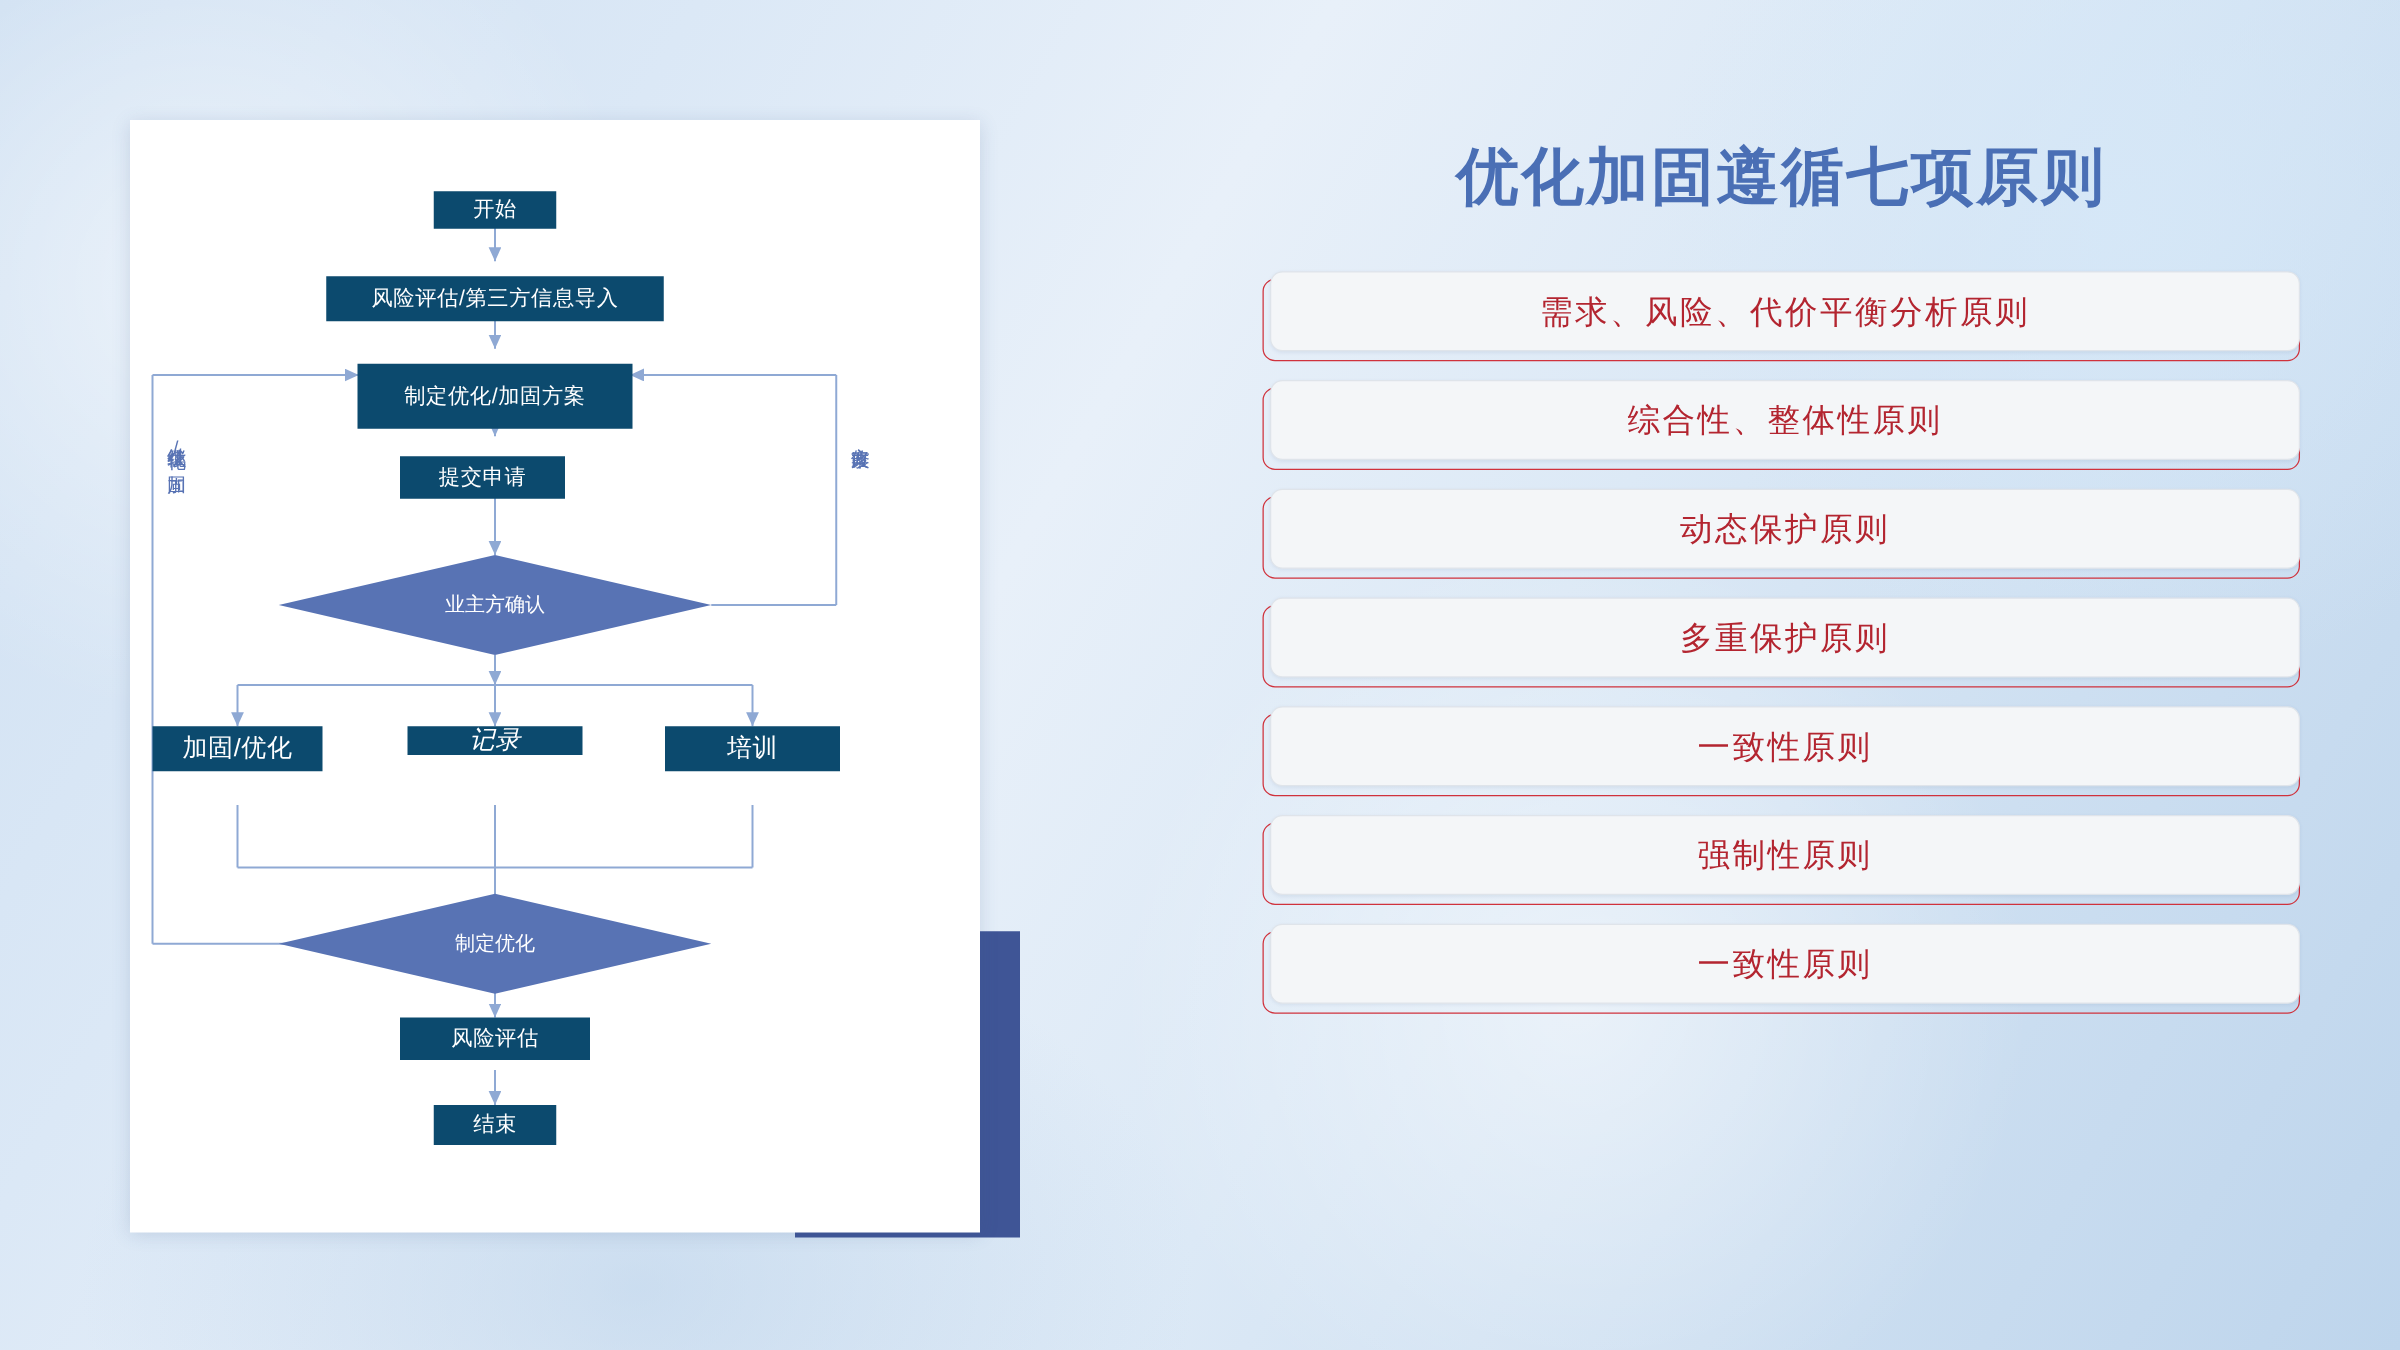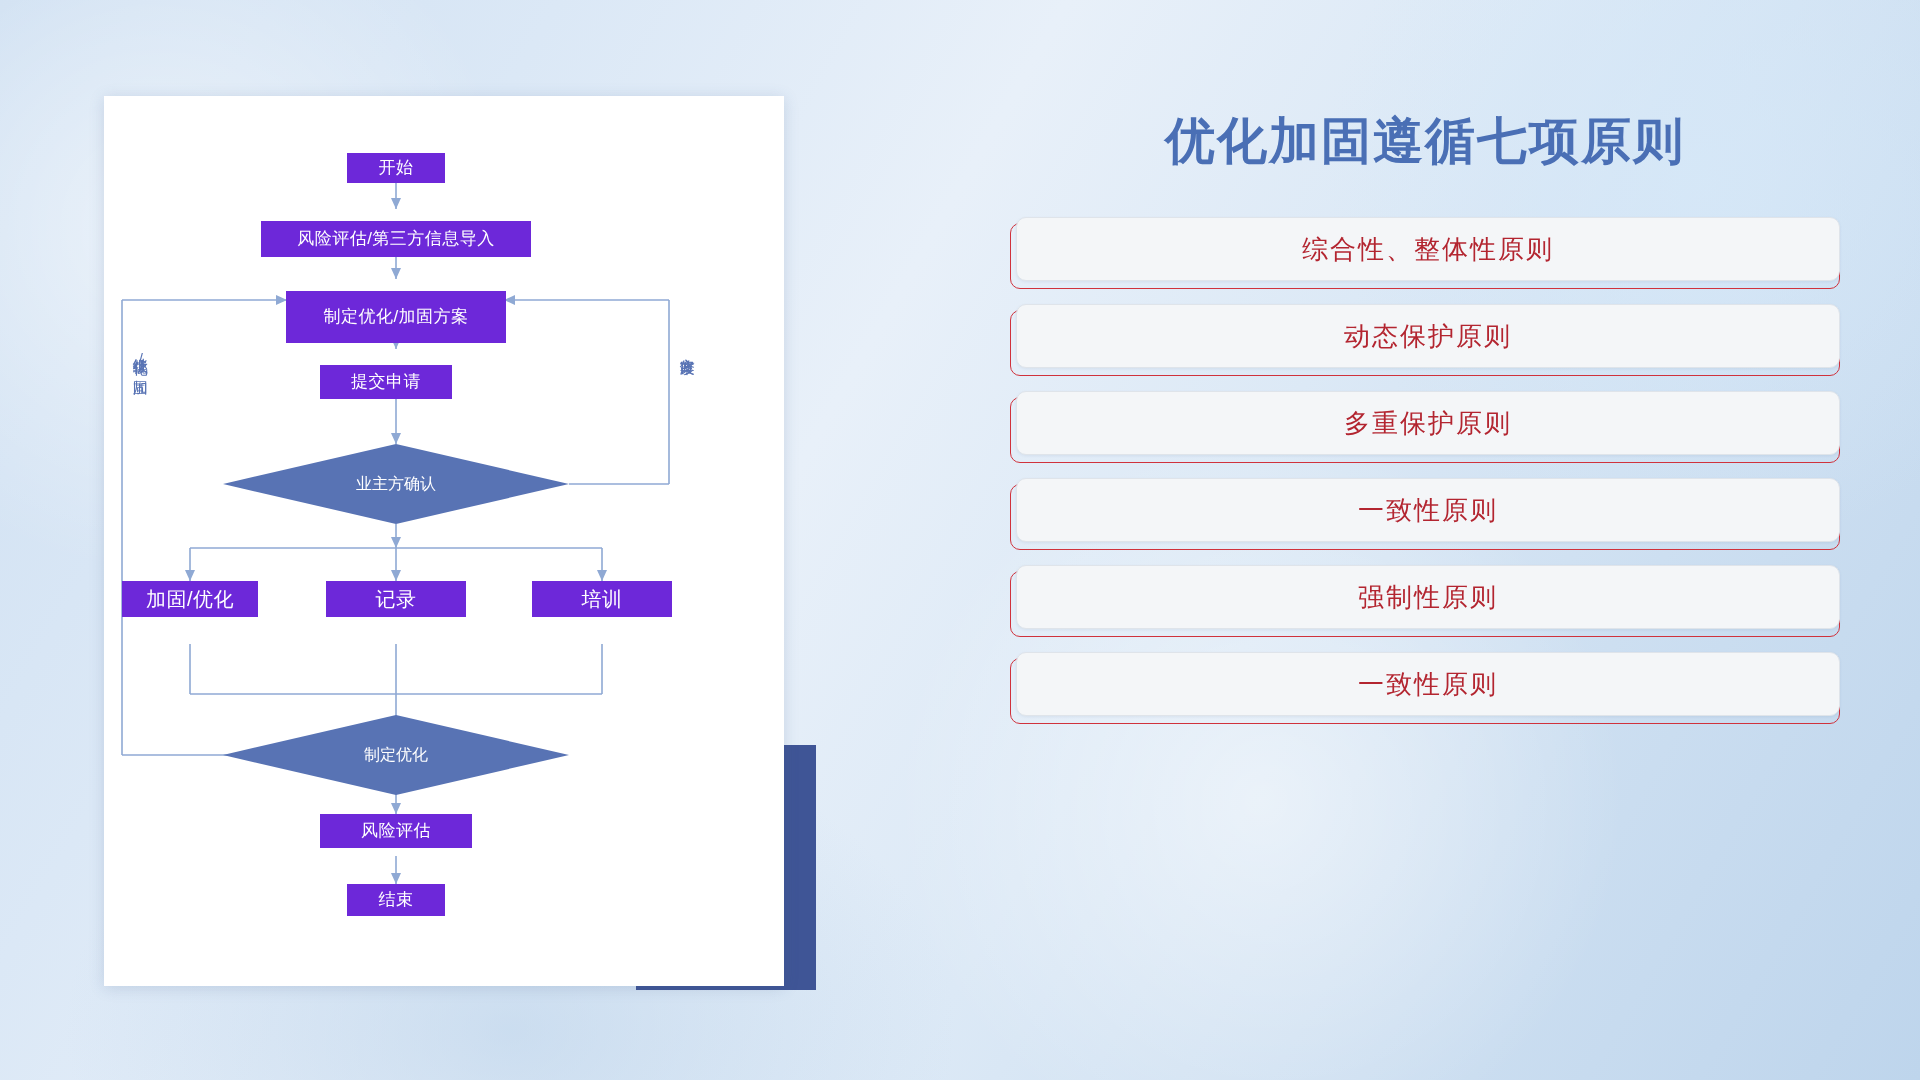--- a/index.html
+++ b/index.html
@@ -66,21 +66,21 @@
     height: 890px;
   }
   .node {
     position: absolute;
     box-sizing: border-box;
     display: flex;
     align-items: center;
     justify-content: center;
     text-align: center;
     color: #ffffff;
-    background: #6d28d9;
+    background: #0c4a6e;
     font-size: 17px;
     letter-spacing: 0.5px;
     line-height: 1.25;
   }
   .node.small { font-size: 20px; }
   .diamond-label {
     position: absolute;
     display: flex;
     align-items: center;
     justify-content: center;
@@ -231,21 +231,21 @@
   </div>
 
   <div class="diamond-label" style="left:212px; top:374px; width:160px; height:28px;">
     <span>业主方确认</span>
   </div>
 
   <div class="node small" style="left:18px; top:485px; width:136px; height:36px;">
     <span>加固/优化</span>
   </div>
 
-  <div class="node small" style="left:222px; top:485px; width:140px; height:36px;">
+  <div class="node small" style="left:222px; top:485px; width:140px; height:23px;font-style:italic;">
     <span>记录</span>
   </div>
 
   <div class="node small" style="left:428px; top:485px; width:140px; height:36px;">
     <span>培训</span>
   </div>
 
   <div class="diamond-label" style="left:212px; top:645px; width:160px; height:28px;">
     <span>制定优化</span>
   </div>
@@ -262,20 +262,26 @@
 
   <div class="edge-label" style="left:575px; top:250px; height:110px;">方案修改</div>
 </div>
 
 <div id="right-panel">
 
   <h1 id="principles-title">优化加固遵循七项原则</h1>
 
   <div id="principles-list">
 
+    <div class="principle-row">
+      <div class="principle-underlay"></div>
+      <div class="principle-chip">
+        <span>需求、风险、代价平衡分析原则</span>
+      </div>
+    </div>
 
     <div class="principle-row">
       <div class="principle-underlay"></div>
       <div class="principle-chip">
         <span>综合性、整体性原则</span>
       </div>
     </div>
 
     <div class="principle-row">
       <div class="principle-underlay"></div>

